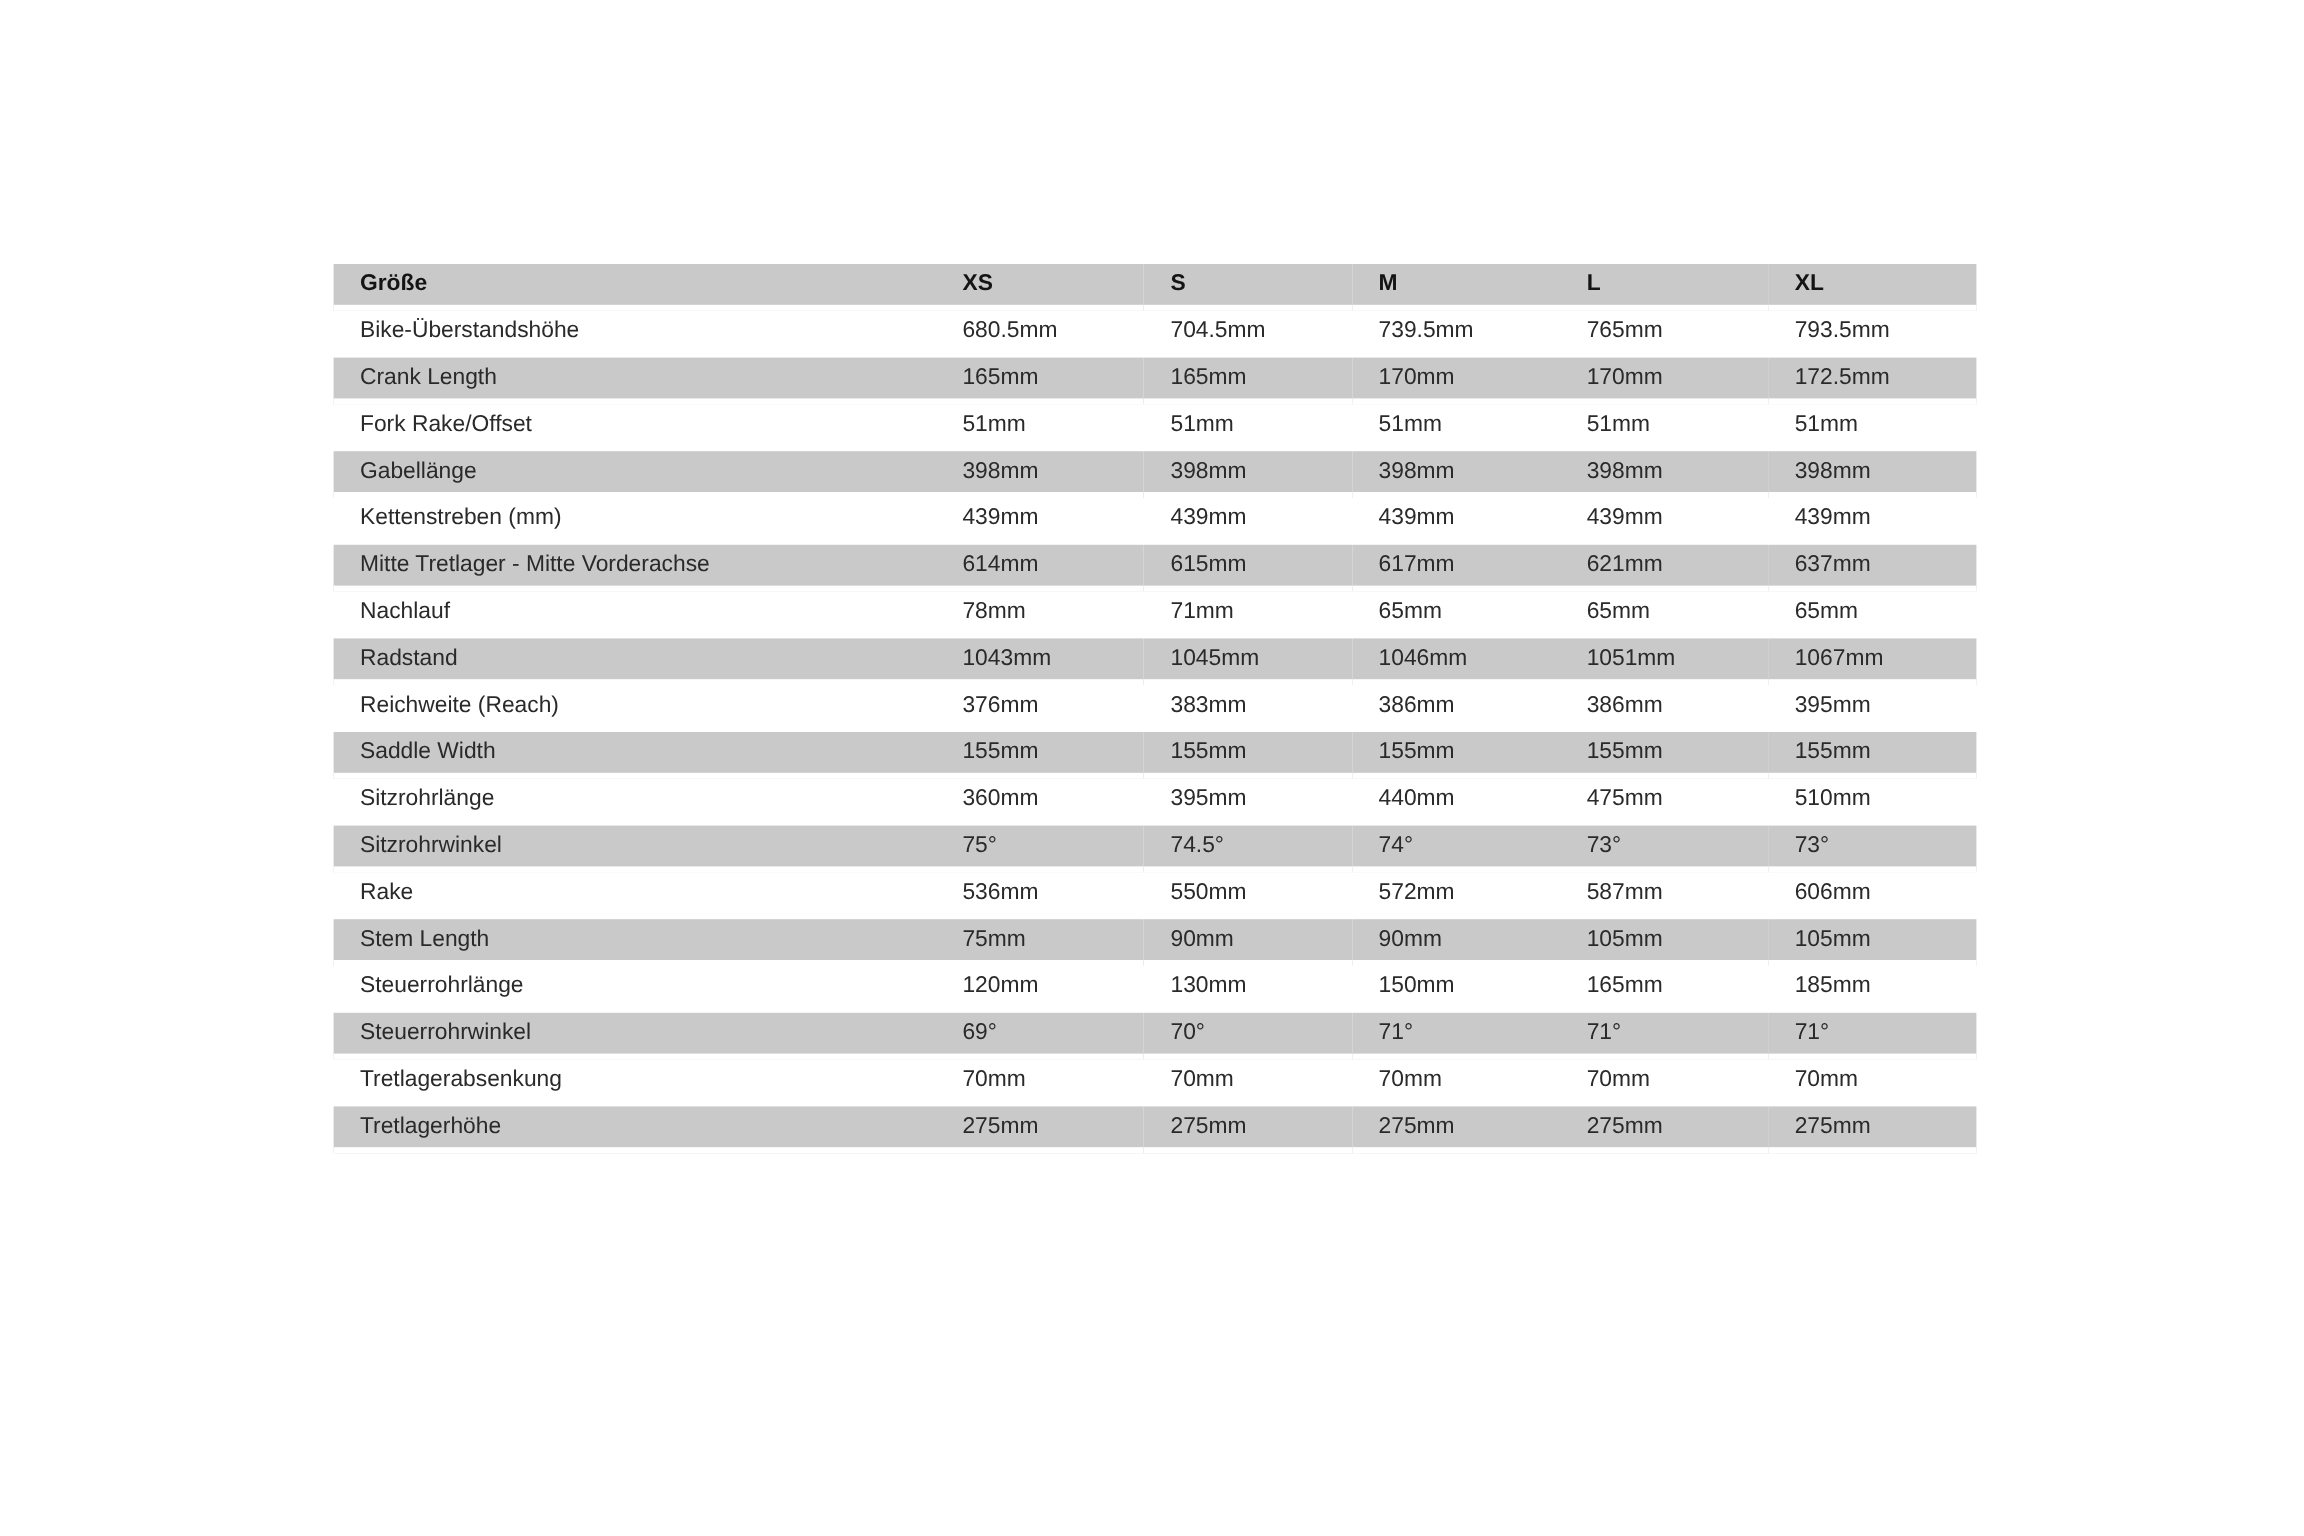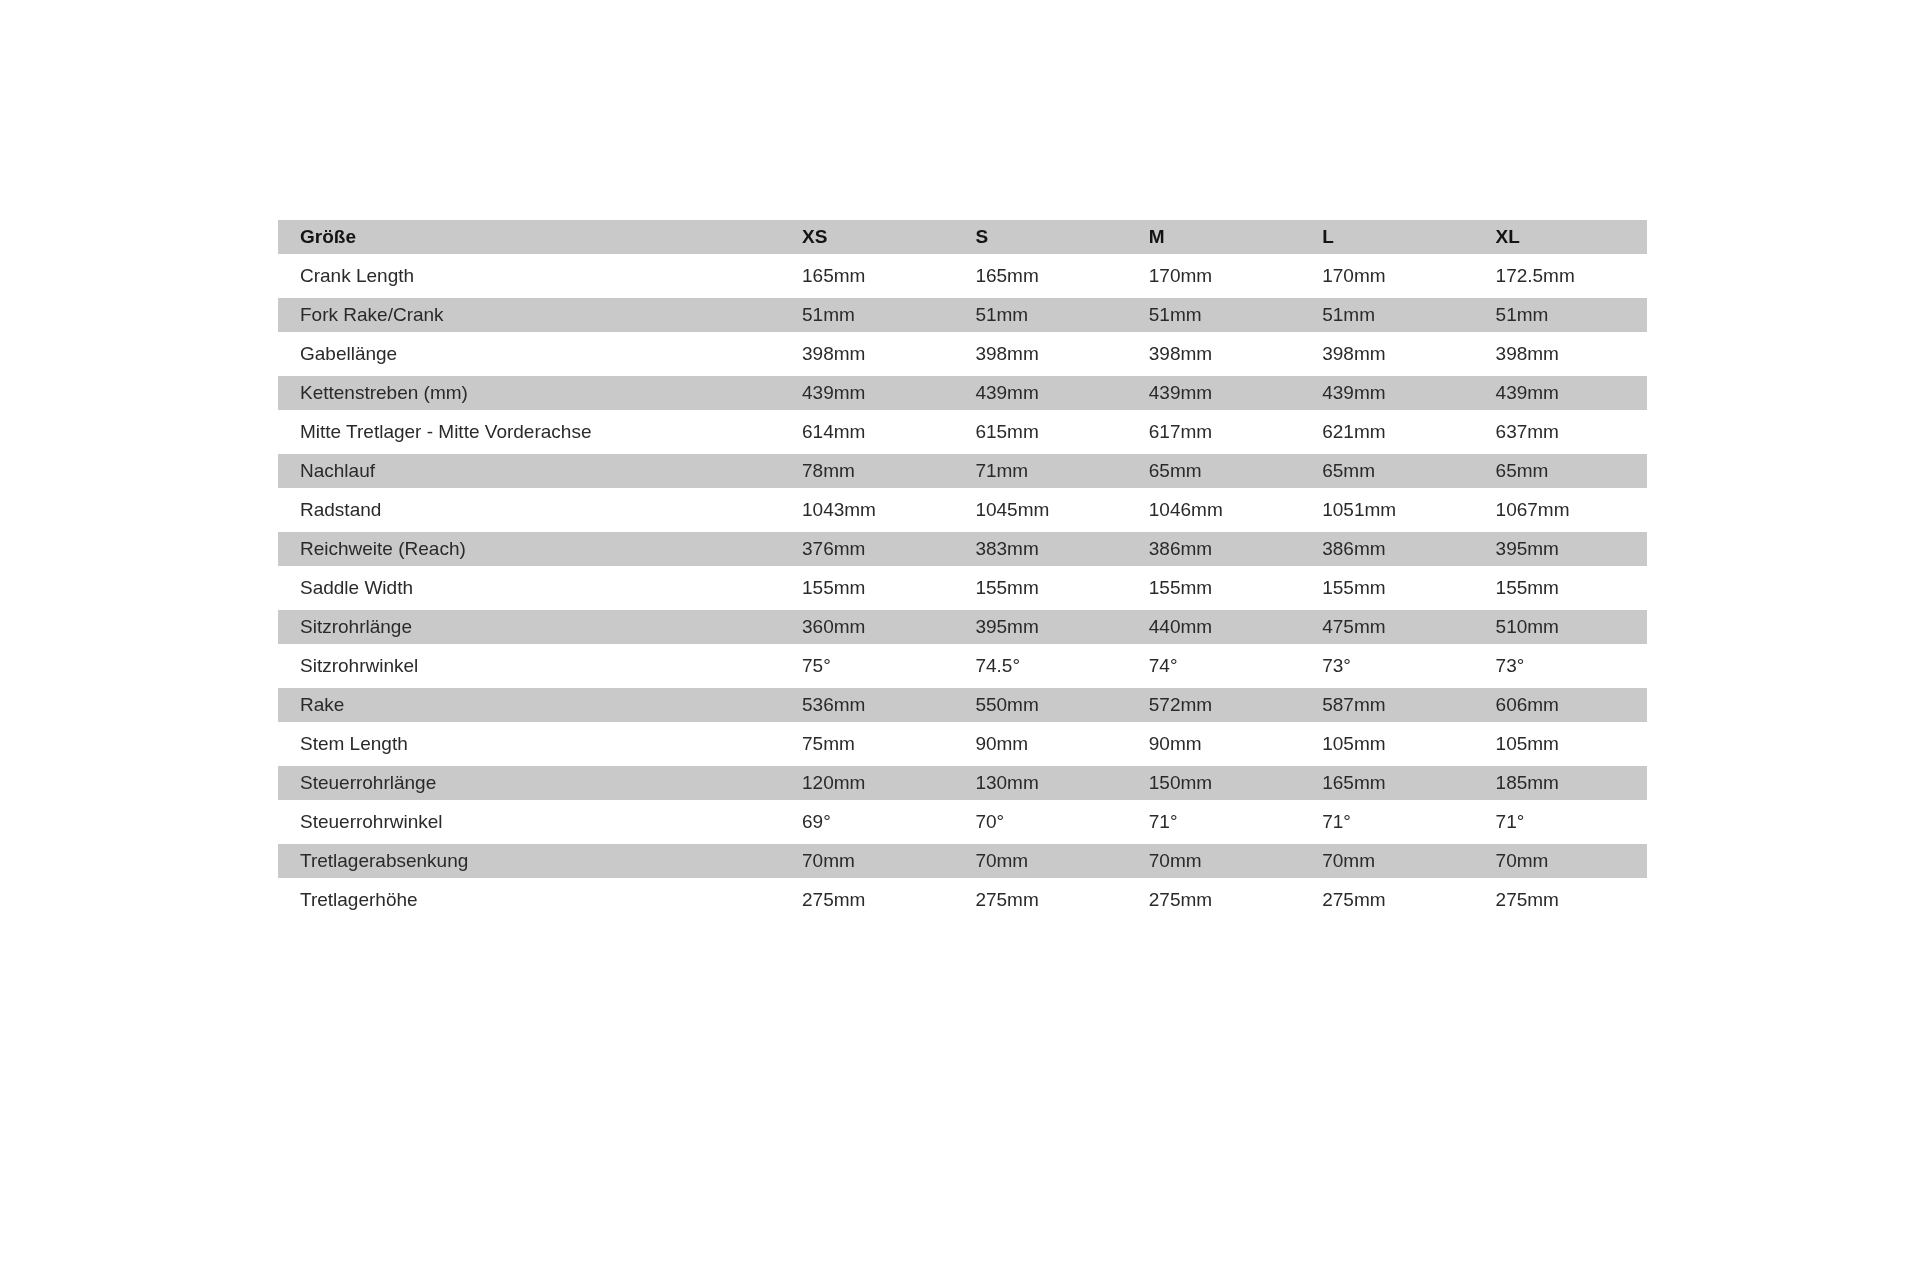--- a/index.html
+++ b/index.html
@@ -75,29 +75,37 @@
           <th>Größe</th>
           <th>XS</th>
           <th>S</th>
           <th>M</th>
           <th>L</th>
           <th>XL</th>
         </tr>
     </thead>
     <tbody id="table-body">
         <tr>
+          <td>Bike-Überstandshöhe</td>
+          <td>680.5mm</td>
+          <td>704.5mm</td>
+          <td>739.5mm</td>
+          <td>765mm</td>
+          <td>793.5mm</td>
+        </tr>
+        <tr>
           <td>Crank Length</td>
           <td>165mm</td>
           <td>165mm</td>
           <td>170mm</td>
           <td>170mm</td>
           <td>172.5mm</td>
         </tr>
         <tr>
-          <td>Fork Rake/Crank</td>
+          <td>Fork Rake/Offset</td>
           <td>51mm</td>
           <td>51mm</td>
           <td>51mm</td>
           <td>51mm</td>
           <td>51mm</td>
         </tr>
         <tr>
           <td>Gabellänge</td>
           <td>398mm</td>
           <td>398mm</td>

